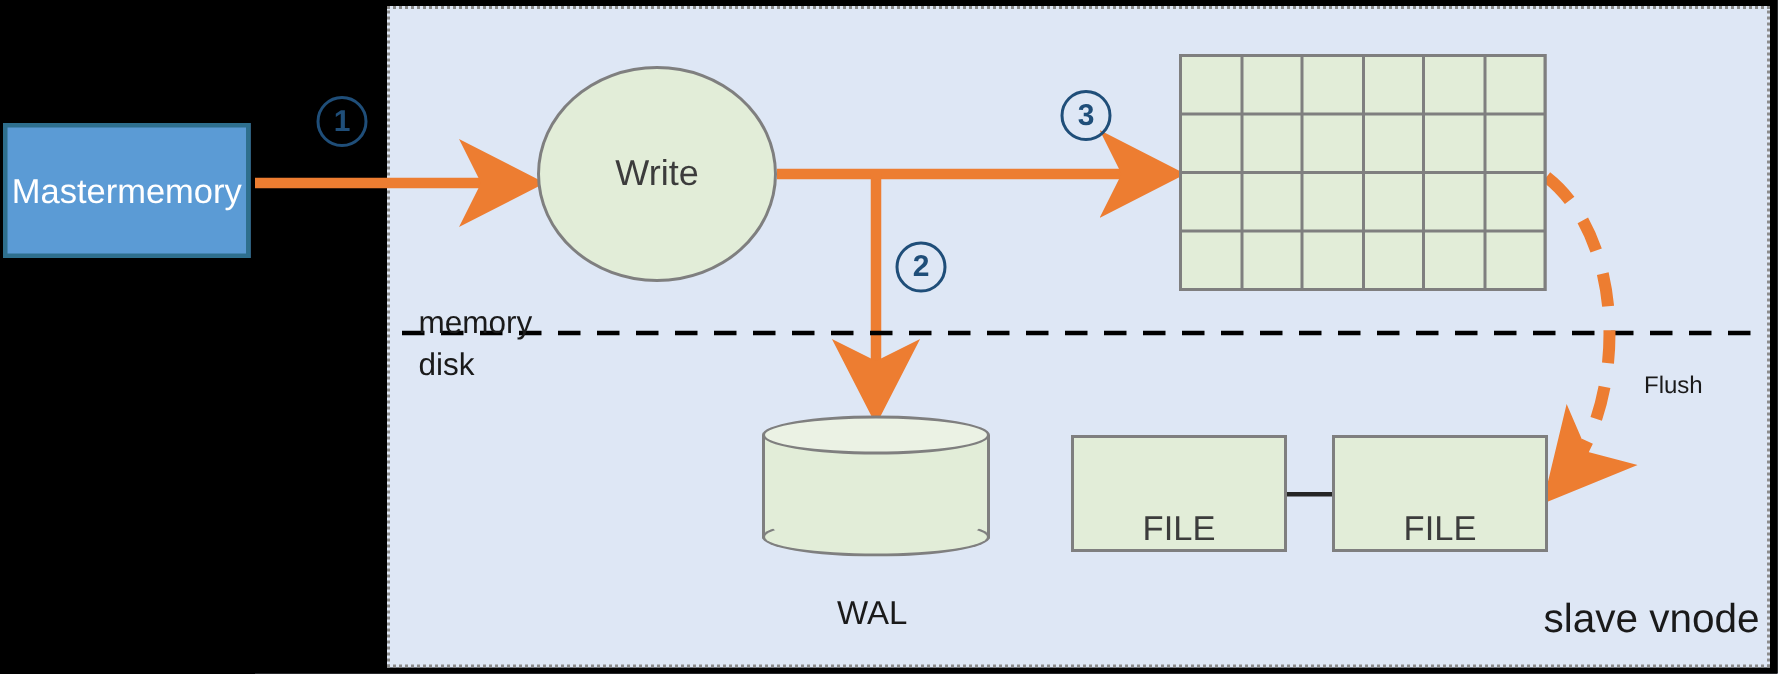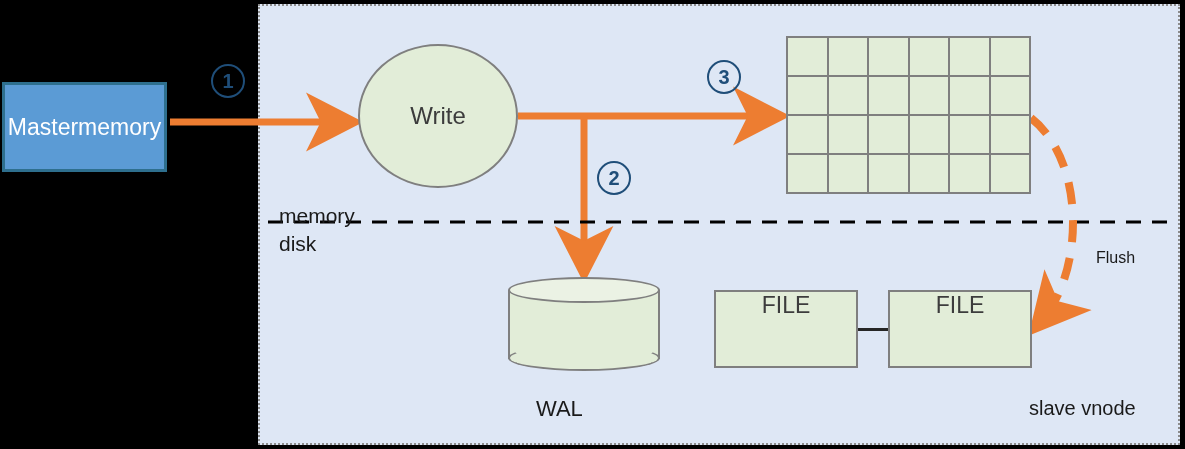--- a/index.html
+++ b/index.html
@@ -124,21 +124,21 @@
   
   .file-box {
     position: absolute;
     top: 290px;
     width: 144px;
     height: 78px;
     background: #E2EDD8;
     border: 2px solid #7F7F7F;
     box-sizing: border-box;
     display: flex;
-    align-items: flex-start;
+    align-items: flex-end;
     justify-content: center;
     font-size: 23px;
     color: #3C3C3C;
   }
   #file-box-1 { left: 714px; }
   #file-box-2 { left: 888px; }
   #file-connector {
     position: absolute;
     left: 858px;
     top: 328px;
@@ -169,23 +169,23 @@
 
   
   .plain-label {
     position: absolute;
     font-size: 21px;
     color: #1A1A1A;
     white-space: nowrap;
   }
   #label-memory { left: 279px; top: 204px; }
   #label-disk   { left: 279px; top: 232px; text-align: center; }
-  #label-wal    { left: 536px; top: 396px; font-size: 22px; }
+  #label-wal    { left: 558px; top: 396px; font-size: 22px; }
   #label-flush  { left: 1096px; top: 249px; font-size: 16px; }
-  #label-slave  { left: 1029px; top: 397px; font-size: 20px; }
+  #label-slave  { left: 1029px; top: 397px; font-size: 27px; }
 
   
   #overlay {
     position: absolute;
     left: 0; top: 0;
     width: 1185px; height: 449px;
     pointer-events: none;
   }
 </style>
 </head>

